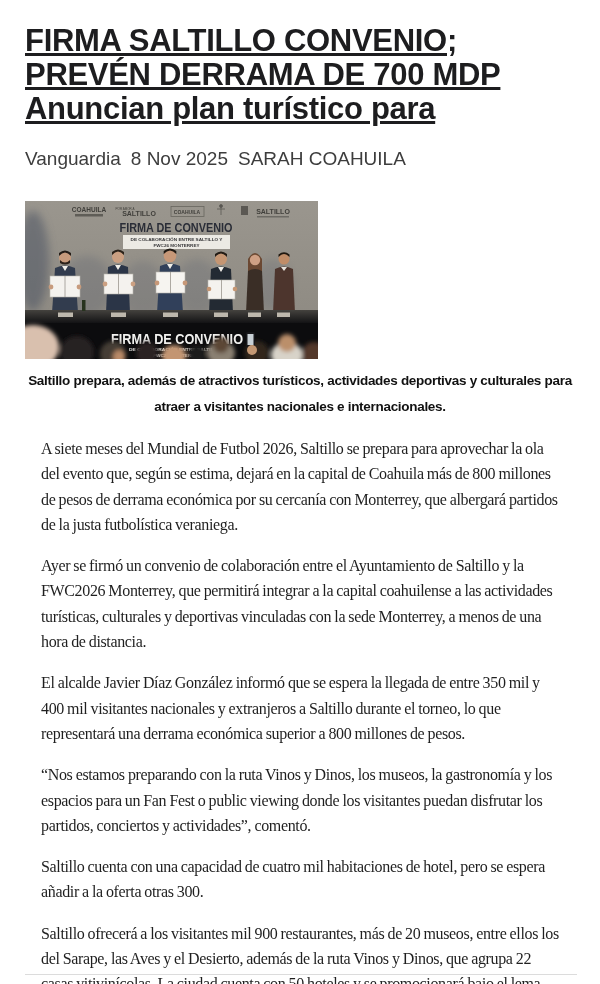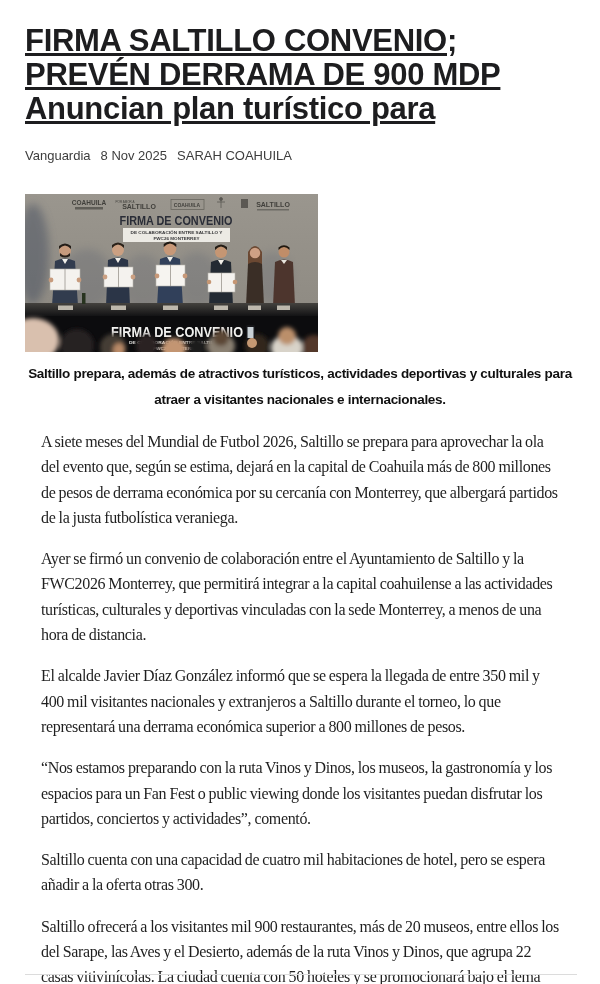--- a/index.html
+++ b/index.html
@@ -21,21 +21,21 @@
     font-weight: 700;
     letter-spacing: -0.3px;
     color: #1d1d1f;
   }
   h1.headline span { display: block; text-decoration: underline; }
   .byline {
     margin-top: 22px;
     display: flex;
     gap: 10px;
     align-items: center;
-    font-size: 13px;
+    font-size: 19px;
     color: #3d3d3d;
   }
   figure { margin: 0; }
   .photo-wrap {
     margin-top: 31px;
     width: 293px;
     height: 158px;
     overflow: hidden;
     background: #0369a1;
   }
@@ -73,21 +73,21 @@
   .svg-logo-text { fill: #403f3b; font-weight: 700; }
 </style>
 </head>
 <body>
 
 <main class="page">
   <article class="content">
 
     <h1 class="headline">
       <span>FIRMA SALTILLO CONVENIO;</span>
-      <span>PREVÉN DERRAMA DE 900 MDP</span>
+      <span>PREVÉN DERRAMA DE 700 MDP</span>
       <span>Anuncian plan turístico para</span>
     </h1>
 
     <div class="byline">
       <span>Vanguardia</span>
       <span>8 Nov 2025</span>
       <span>SARAH COAHUILA</span>
     </div>
 
     <figure>

